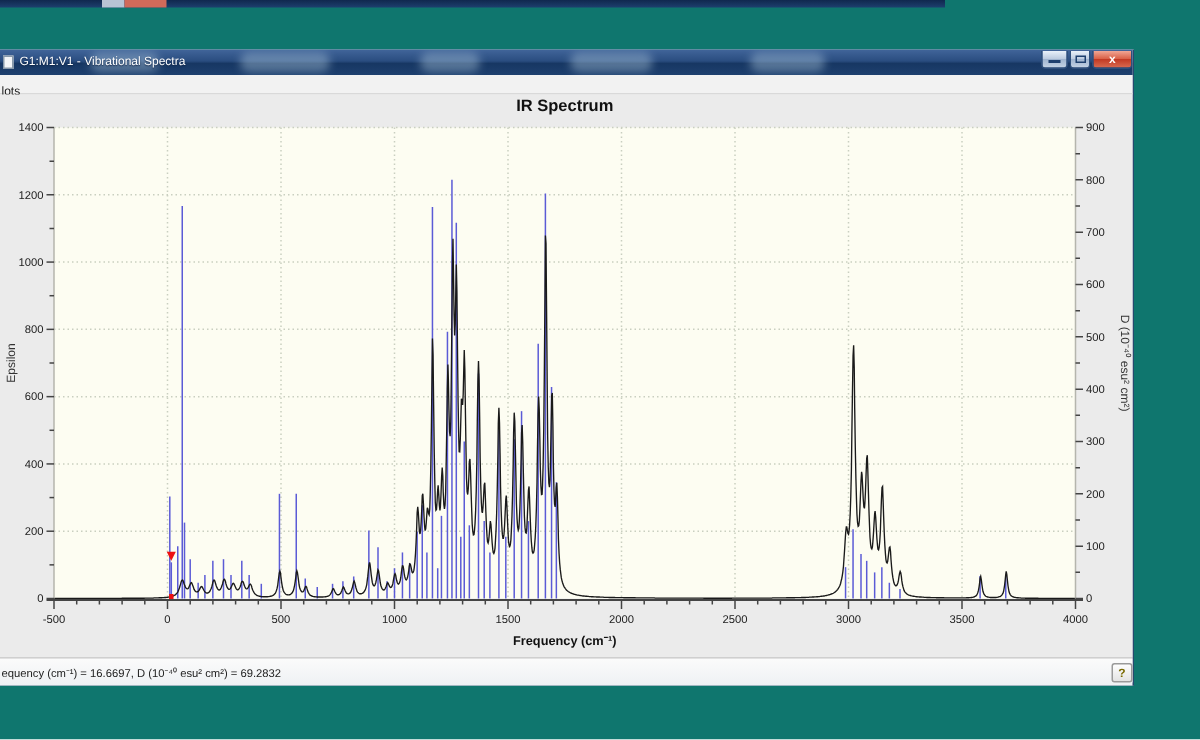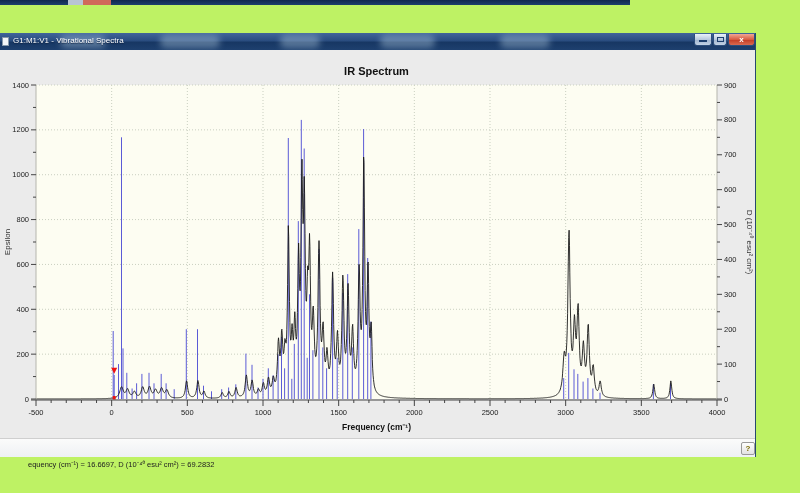--- a/index.html
+++ b/index.html
@@ -1,16 +1,16 @@
 <!DOCTYPE html>
 <html><head>
 <meta charset="utf-8">
 <style>
   html,body{margin:0;padding:0;background:#ffffff;font-family:"Liberation Sans",sans-serif;}
-  #screen{position:relative;width:800px;height:493px;background:#bef264;overflow:hidden;}
+  #screen{position:relative;width:800px;height:493px;background:#0f766e;overflow:hidden;}
 
   
   .bg-strip{position:absolute;left:0;top:0;width:630px;height:5px;background:linear-gradient(#10284e,#1d3f6e);}
   .bg-strip .btn-grey{position:absolute;left:68px;top:0;width:15px;height:5px;background:#b8c4d4;}
   .bg-strip .btn-red{position:absolute;left:83px;top:0;width:28px;height:5px;background:#d06a5a;}
 
   
   .window{position:absolute;left:0;top:33px;width:756px;height:424px;background:#ebebeb;
           border-right:1px solid #27496f;border-bottom:2px solid #27496f;box-sizing:border-box;}
   .titlebar{position:absolute;left:0;top:0;width:100%;height:17px;
@@ -31,21 +31,21 @@
   .menu-item{display:inline-block;font-size:8px;color:#1a1a1a;padding:2px 3px 0 1px;}
 
   .client{position:absolute;left:0;top:30px;width:755px;height:375px;background:#ebebeb;text-decoration:underline;}
   .chart-title{position:absolute;left:36px;top:2px;width:681px;text-align:center;
                font-size:11px;font-weight:bold;color:#111;}
   svg text{font-family:"Liberation Sans",sans-serif;}
 
   
   .statusbar{position:absolute;left:0;top:405px;width:755px;height:19px;
              background:linear-gradient(#fbfbfb,#eef1f4);border-top:1px solid #cfcfcf;box-sizing:border-box;}
-  .status-txt{position:absolute;left:1px;top:20px;font-size:7.5px;color:#222;white-space:nowrap;padding-left:27px;}
+  .status-txt{position:absolute;left:1px;top:4px;font-size:7.5px;color:#222;white-space:nowrap;}
   .help-btn{position:absolute;left:741px;top:3px;width:14px;height:13px;
             background:linear-gradient(#fefefe,#e3e3e3);border:1px solid #9a9a9a;border-radius:2px;
             font-size:8px;font-weight:bold;color:#7a6a00;text-align:center;line-height:12px;box-sizing:border-box;}
 </style>
 </head>
 <body>
 
 <div id="screen">
 
   <div class="bg-strip">
@@ -67,20 +67,23 @@
         <div class="capbtn btn-min">
             <div class="glyph-min"></div>
           </div>
         <div class="capbtn btn-max">
             <div class="glyph-max"></div>
           </div>
         <div class="capbtn btn-close"><span>x</span></div>
       </div>
     </div>
 
+    <div class="menubar">
+      <span class="menu-item">lots</span>
+    </div>
 
     <div class="client">
       <div class="chart-title">IR Spectrum</div>
       <svg id="plot" width="755" height="375">
           <rect x="36" y="22" width="681" height="314" fill="#fdfdf2"></rect>
           <line x1="111.66666666666667" y1="22" x2="111.66666666666667" y2="336" stroke="#c9cfc0" stroke-width="1" stroke-dasharray="1 2"></line>
           <line x1="187.33333333333334" y1="22" x2="187.33333333333334" y2="336" stroke="#c9cfc0" stroke-width="1" stroke-dasharray="1 2"></line>
           <line x1="263" y1="22" x2="263" y2="336" stroke="#c9cfc0" stroke-width="1" stroke-dasharray="1 2"></line>
           <line x1="338.6666666666667" y1="22" x2="338.6666666666667" y2="336" stroke="#c9cfc0" stroke-width="1" stroke-dasharray="1 2"></line>
           <line x1="414.3333333333333" y1="22" x2="414.3333333333333" y2="336" stroke="#c9cfc0" stroke-width="1" stroke-dasharray="1 2"></line>

